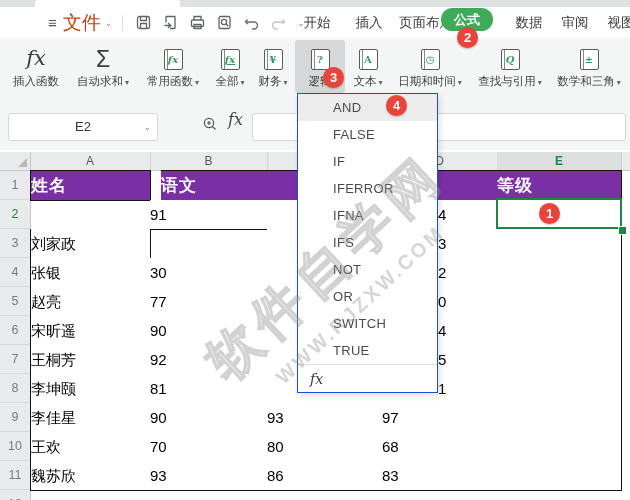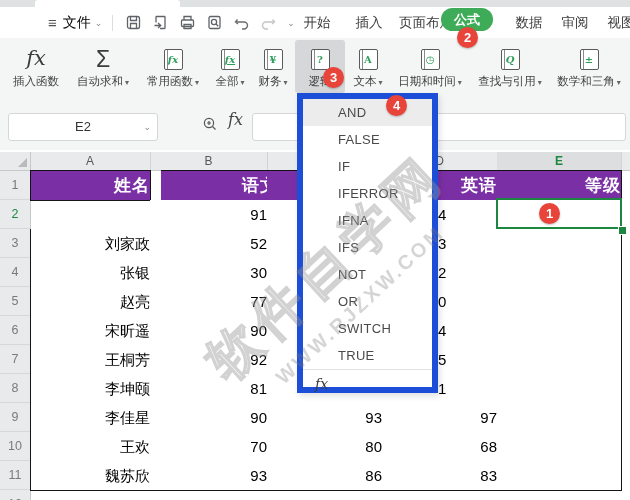--- a/index.html
+++ b/index.html
@@ -4,21 +4,21 @@
 <style>
   html,body{margin:0;padding:0;background:#fff;}
   #app{position:relative;width:630px;height:500px;overflow:hidden;background:#fff;
        font-family:"Liberation Sans","DejaVu Sans",sans-serif;color:#333;}
   .abs{position:absolute;}
   
   #tabstrip{left:0;top:0;width:630px;height:7px;background:#dfe2e2;}
   #doc-tab{left:35px;top:0;width:145px;height:7px;background:#ffffff;border-radius:3px 3px 0 0;}
   
   #menubar{left:0;top:7px;width:630px;height:31px;background:#fff;display:flex;align-items:center;}
-  .mb-item{font-size:14px;color:#000000;white-space:nowrap;}
+  .mb-item{font-size:19px;color:#c2410c;white-space:nowrap;}
   .mb-tab{position:absolute;top:7px;height:31px;line-height:31px;font-size:13.5px;color:#3b3b3b;text-align:center;}
   #tab-active-pill{position:absolute;left:441px;top:8px;width:52px;height:23px;background:#3dab57;
        border-radius:12px;color:#fff;font-size:13px;font-weight:bold;line-height:23px;text-align:center;}
   .mbicon{width:17px;height:17px;display:inline-block;}
   .mbicon svg{display:block;}
   #hamburger{font-size:15px;color:#555;}
   .chev{font-size:9px;color:#888;}
   .vsep{width:1px;height:16px;background:#ddd;}
   
   #ribbon{left:0;top:38px;width:630px;height:58px;background:#f4f5f5;border-bottom:1px solid #d8d9da;}
@@ -48,30 +48,30 @@
   #colstrip{position:absolute;left:0;top:2px;width:630px;height:18px;background:#e9eaeb;border-bottom:1px solid #c7c8c9;}
   #rowstrip{position:absolute;left:0;top:2px;width:30px;height:348px;background:#e9eaeb;border-right:1px solid #c7c8c9;}
   #corner{position:absolute;left:0;top:2px;width:30px;height:18px;background:#e9eaeb;border-right:1px solid #c7c8c9;border-bottom:1px solid #c7c8c9;}
   #corner::after{content:"";position:absolute;right:3px;bottom:3px;border-left:9px solid transparent;border-bottom:9px solid #b9babb;}
   .colhead{position:absolute;top:2px;height:18px;line-height:18px;text-align:center;font-size:12px;
         color:#595959;border-right:1px solid #d2d3d4;}
   .colhead.selcol{background:#dcdedf;color:#1d8741;font-weight:bold;border-bottom:2px solid #1d8741;}
   .rownum{position:absolute;left:0;width:30px;text-align:center;font-size:12.5px;color:#7a7a7a;border-bottom:1px solid #d6d7d8;}
   .rownum.selrow{color:#1d8741;}
   .cell{position:absolute;background:#fff;border-right:1px solid #141414;border-bottom:1px solid #141414;
-        font-size:15px;color:#000;text-align:right;overflow:hidden;white-space:nowrap;box-sizing:border-box;}
+        font-size:15px;color:#000;text-align:left;overflow:hidden;white-space:nowrap;box-sizing:border-box;}
   .cell.firstcol{border-left:1px solid #141414;}
   .hcell{background:#7b2fa5;color:#fff;font-weight:bold;font-size:17px;border-top:1px solid #141414;
         letter-spacing:1px;}
   .cell.dpart{text-align:left;padding-left:56px;}
   #sel-outline{position:absolute;left:496px;top:48px;width:126px;height:31px;border:2px solid #1d8741;
         box-sizing:border-box;z-index:30;}
   #sel-handle{position:absolute;left:618px;top:76px;width:7px;height:7px;background:#1d8741;border:1px solid #fff;z-index:31;}
   
-  #fnmenu{left:297px;top:93px;width:141px;height:300px;background:#fff;border:6px solid #1d4ed8;
+  #fnmenu{left:297px;top:93px;width:141px;height:300px;background:#fff;border:1px solid #1d4ed8;
         box-shadow:2px 3px 6px rgba(0,0,0,0.12);z-index:40;box-sizing:border-box;}
   .mitem{height:27px;line-height:27px;padding-left:35px;font-size:13px;color:#4a4a4a;letter-spacing:0.3px;}
   .mitem.hl{background:#ececec;}
   #mfooter{border-top:1px solid #e2e2e3;height:28px;line-height:28px;font-size:12.5px;color:#4a4a4a;
         padding-left:12px;display:flex;align-items:center;gap:7px;}
   #mfooter .fxit{font-size:14px;}
   
   .badge{position:absolute;width:21px;height:21px;border-radius:50%;background:#e8443a;color:#fff;
         font-size:13px;font-weight:bold;text-align:center;line-height:21px;z-index:50;
         box-shadow:0 1px 2px rgba(0,0,0,0.25);}
@@ -262,21 +262,20 @@
       <div class="cell hcell firstcol" style="left:30px;top:20px;width:121px;height:31px;line-height:30px">姓名</div>
       <div class="cell hcell" style="left:161px;top:20px;width:118px;height:31px;line-height:30px">语文</div>
       <div class="cell hcell" style="left:267px;top:20px;width:116px;height:31px;line-height:30px"></div>
       <div class="cell hcell" style="left:382px;top:20px;width:116px;height:31px;line-height:30px">英语</div>
       <div class="cell hcell" style="left:497px;top:20px;width:125px;height:31px;line-height:30px">等级</div>
       <div class="cell" style="left:150px;top:50px;width:118px;height:30px;line-height:29px">91</div>
       <div class="cell" style="left:267px;top:50px;width:116px;height:30px;line-height:29px"></div>
       <div class="cell dpart" style="left:382px;top:50px;width:116px;height:30px;line-height:29px">4</div>
       <div class="cell" style="left:497px;top:50px;width:125px;height:30px;line-height:29px"></div>
       <div class="cell firstcol" style="left:30px;top:79px;width:121px;height:30px;line-height:29px">刘家政</div>
-      <div class="cell" style="left:150px;top:79px;width:118px;height:30px;line-height:29px">52</div>
       <div class="cell" style="left:267px;top:79px;width:116px;height:30px;line-height:29px"></div>
       <div class="cell dpart" style="left:382px;top:79px;width:116px;height:30px;line-height:29px">3</div>
       <div class="cell" style="left:497px;top:79px;width:125px;height:30px;line-height:29px"></div>
       <div class="cell firstcol" style="left:30px;top:108px;width:121px;height:30px;line-height:29px">张银</div>
       <div class="cell" style="left:150px;top:108px;width:118px;height:30px;line-height:29px">30</div>
       <div class="cell" style="left:267px;top:108px;width:116px;height:30px;line-height:29px"></div>
       <div class="cell dpart" style="left:382px;top:108px;width:116px;height:30px;line-height:29px">2</div>
       <div class="cell" style="left:497px;top:108px;width:125px;height:30px;line-height:29px"></div>
       <div class="cell firstcol" style="left:30px;top:137px;width:121px;height:30px;line-height:29px">赵亮</div>
       <div class="cell" style="left:150px;top:137px;width:118px;height:30px;line-height:29px">77</div>

